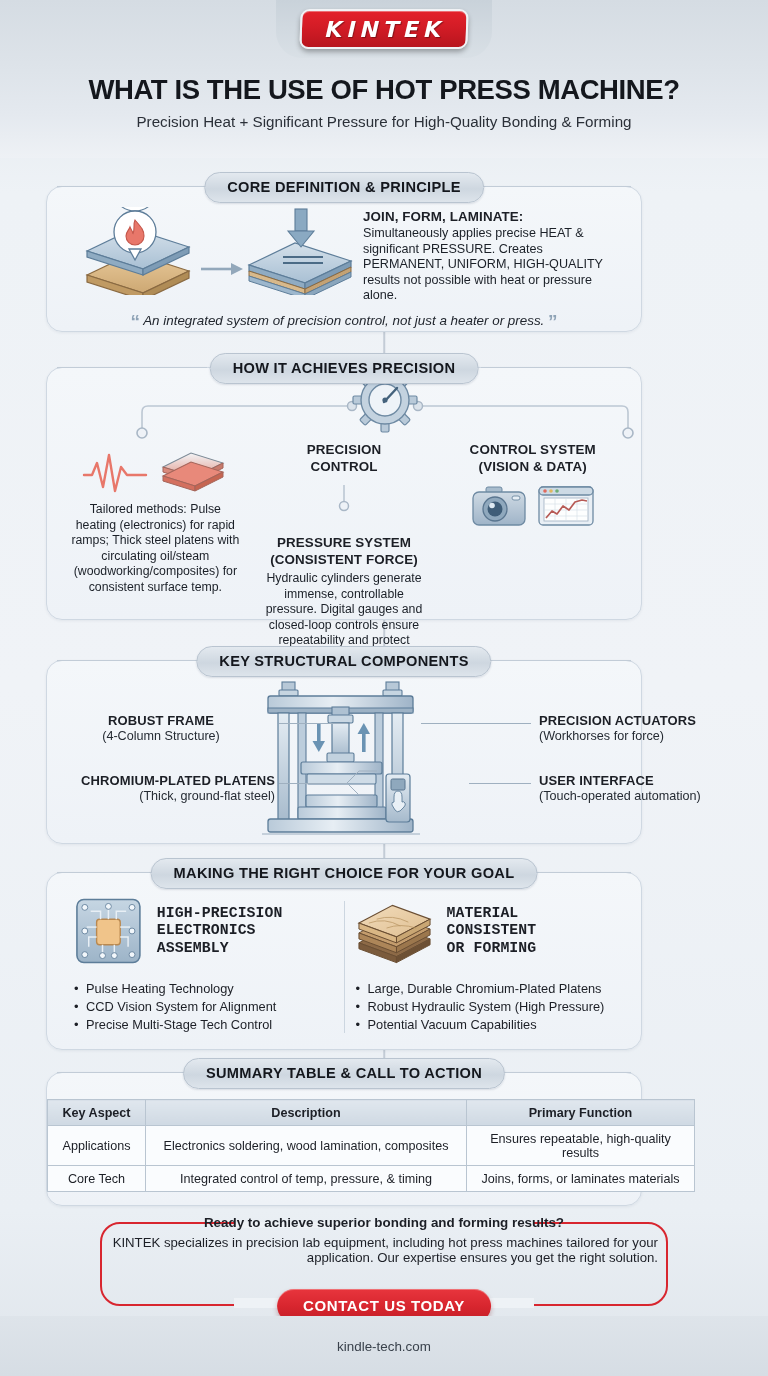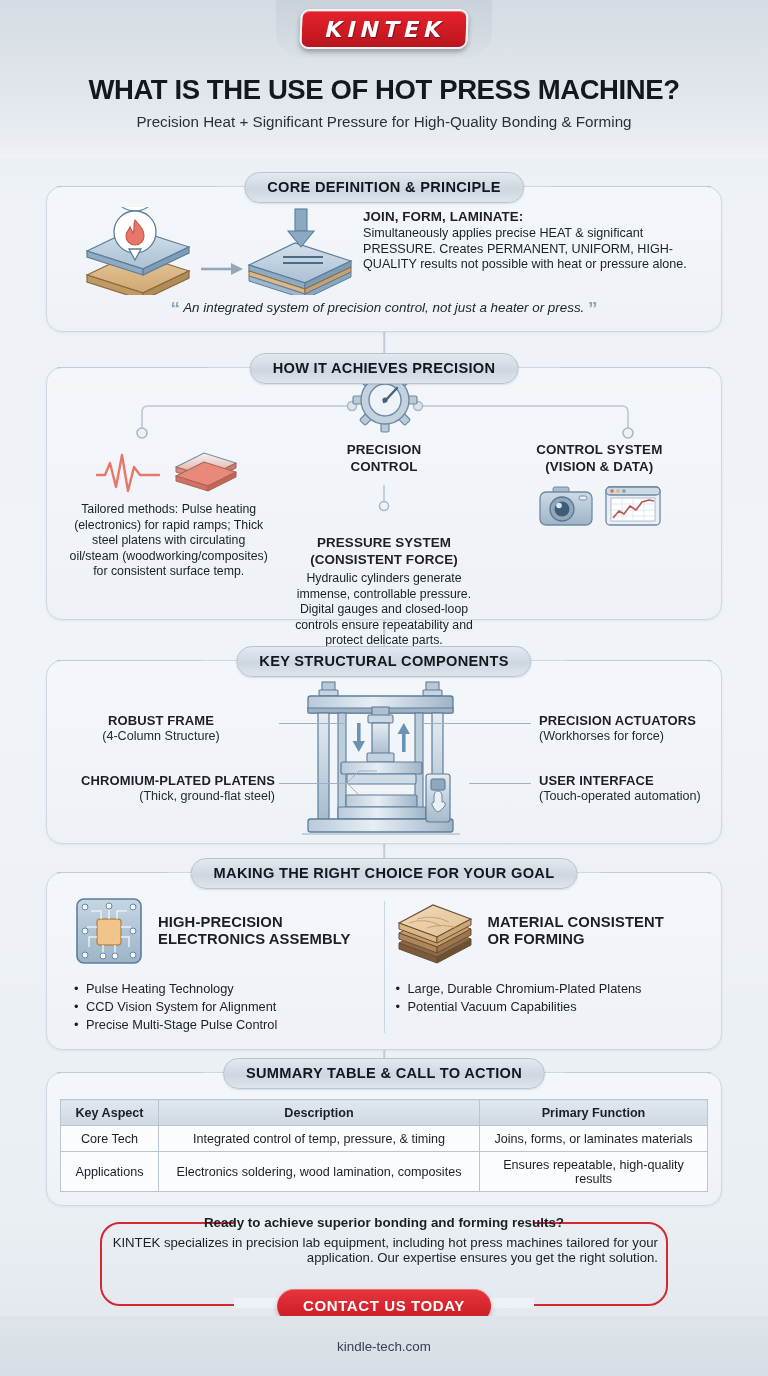--- a/index.html
+++ b/index.html
@@ -56,21 +56,21 @@
     font-size:27.5px; font-weight:bold; letter-spacing:-0.4px;
     color:#14171d;
   }
   .subtitle{
     position:absolute; left:0; right:0; top:113px;
     text-align:center; font-size:15.2px; color:#2b3038;
   }
 
   
   .sec{
-    position:absolute; left:46px; width:676px;
+    position:absolute; left:46px; width:596px;
     background:linear-gradient(180deg,#f4f7fa 0%,#eef2f7 100%);
     border:1px solid #cfd8e2;
     border-radius:16px;
     box-shadow:0 1px 3px rgba(40,60,90,.07);
   }
   .pill{
     position:absolute; top:-15px; left:50%; transform:translateX(-50%);
     background:linear-gradient(180deg,#e3e9ef 0%,#ced7e0 55%,#dde4eb 100%);
     border:1px solid #b9c4d0;
     border-radius:16px;
@@ -117,21 +117,21 @@
   .lbl b{ font-size:13px; letter-spacing:.1px; }
   .lbl .sub{ color:#252b33; }
   .lead{ position:absolute; height:1px; background:#9fb0c0; }
 
   
   #sec4{ top:872px; height:178px; }
   .s4-cols{ display:flex; height:100%; padding:22px 16px 0; }
   .s4-col{ flex:1; padding:0 10px; position:relative; }
   .s4-divider{ width:1px; background:#ccd6e0; margin:6px 0 16px; }
   .s4-top{ display:flex; align-items:center; gap:13px; height:72px; }
-  .s4-title{ font-size:14.8px; font-weight:bold; line-height:17.5px; letter-spacing:.1px;}
+  .s4-title{ font-size:14.8px; font-weight:bold; line-height:17.5px; letter-spacing:.1px;font-family:Liberation Mono, monospace;}
   ul.bul{ list-style:none; margin-top:13px; }
   ul.bul li{ font-size:12.8px; line-height:18px; position:relative; padding-left:13px; }
   ul.bul li:before{ content:"•"; position:absolute; left:1px; top:-0.5px; font-size:13px;}
 
   
   #sec5{ top:1072px; height:134px; }
   table{ border-collapse:collapse; width:648px; margin:26px auto 0; }
   th,td{ border:1px solid #b9c5d1; font-size:12.6px; padding:5.5px 6px; text-align:center; }
   th{ background:linear-gradient(180deg,#e0e7ee 0%,#cfd9e3 100%); font-weight:bold; }
   td{ background:#fafcfe; }
@@ -513,21 +513,21 @@
             </g>
           </svg>
           <div class="s4-title">
             <div>HIGH-PRECISION</div>
             <div>ELECTRONICS ASSEMBLY</div>
           </div>
         </div>
         <ul class="bul">
           <li>Pulse Heating Technology</li>
           <li>CCD Vision System for Alignment</li>
-          <li>Precise Multi-Stage Pulse Control</li>
+          <li>Precise Multi-Stage Tech Control</li>
         </ul>
       </div>
 
       <div class="s4-divider"></div>
 
       <div class="s4-col">
         <div class="s4-top">
           <svg width="80" height="72" viewBox="0 0 80 72">
             <defs>
                 <linearGradient id="wdL" x1="0" y1="0" x2="1" y2="1">
@@ -550,20 +550,21 @@
                 <path d="M32,33 Q46,28 62,33"></path>
             </g>
           </svg>
           <div class="s4-title">
             <div>MATERIAL CONSISTENT</div>
             <div>OR FORMING</div>
           </div>
         </div>
         <ul class="bul">
           <li>Large, Durable Chromium-Plated Platens</li>
+          <li>Robust Hydraulic System (High Pressure)</li>
           <li>Potential Vacuum Capabilities</li>
         </ul>
       </div>
     </div>
   </div>
 
   <div class="sec" id="sec5">
     <div class="pill-rail" style="left:10px;width:145px;"></div>
     <div class="pill-rail" style="right:10px;width:145px;"></div>
     <div class="pill">SUMMARY TABLE &amp; CALL TO ACTION</div>
@@ -571,28 +572,28 @@
     <table>
       <thead>
         <tr>
           <th class="col-a">Key Aspect</th>
           <th>Description</th>
           <th class="col-c">Primary Function</th>
         </tr>
       </thead>
       <tbody>
         <tr>
+          <td>Applications</td>
+          <td>Electronics soldering, wood lamination, composites</td>
+          <td>Ensures repeatable, high-quality results</td>
+        </tr>
+        <tr>
           <td>Core Tech</td>
           <td>Integrated control of temp, pressure, &amp; timing</td>
           <td>Joins, forms, or laminates materials</td>
-        </tr>
-        <tr>
-          <td>Applications</td>
-          <td>Electronics soldering, wood lamination, composites</td>
-          <td>Ensures repeatable, high-quality results</td>
         </tr>
       </tbody>
     </table>
   </div>
 
   <div class="cta">
     <div class="cta-mask"></div>
     <div class="cta-mask-b"></div>
     <div class="cta-h">Ready to achieve superior bonding and forming results?</div>
     <div class="cta-p">KINTEK specializes in precision lab equipment, including hot press machines tailored for your application. Our expertise ensures you get the right solution.</div>

